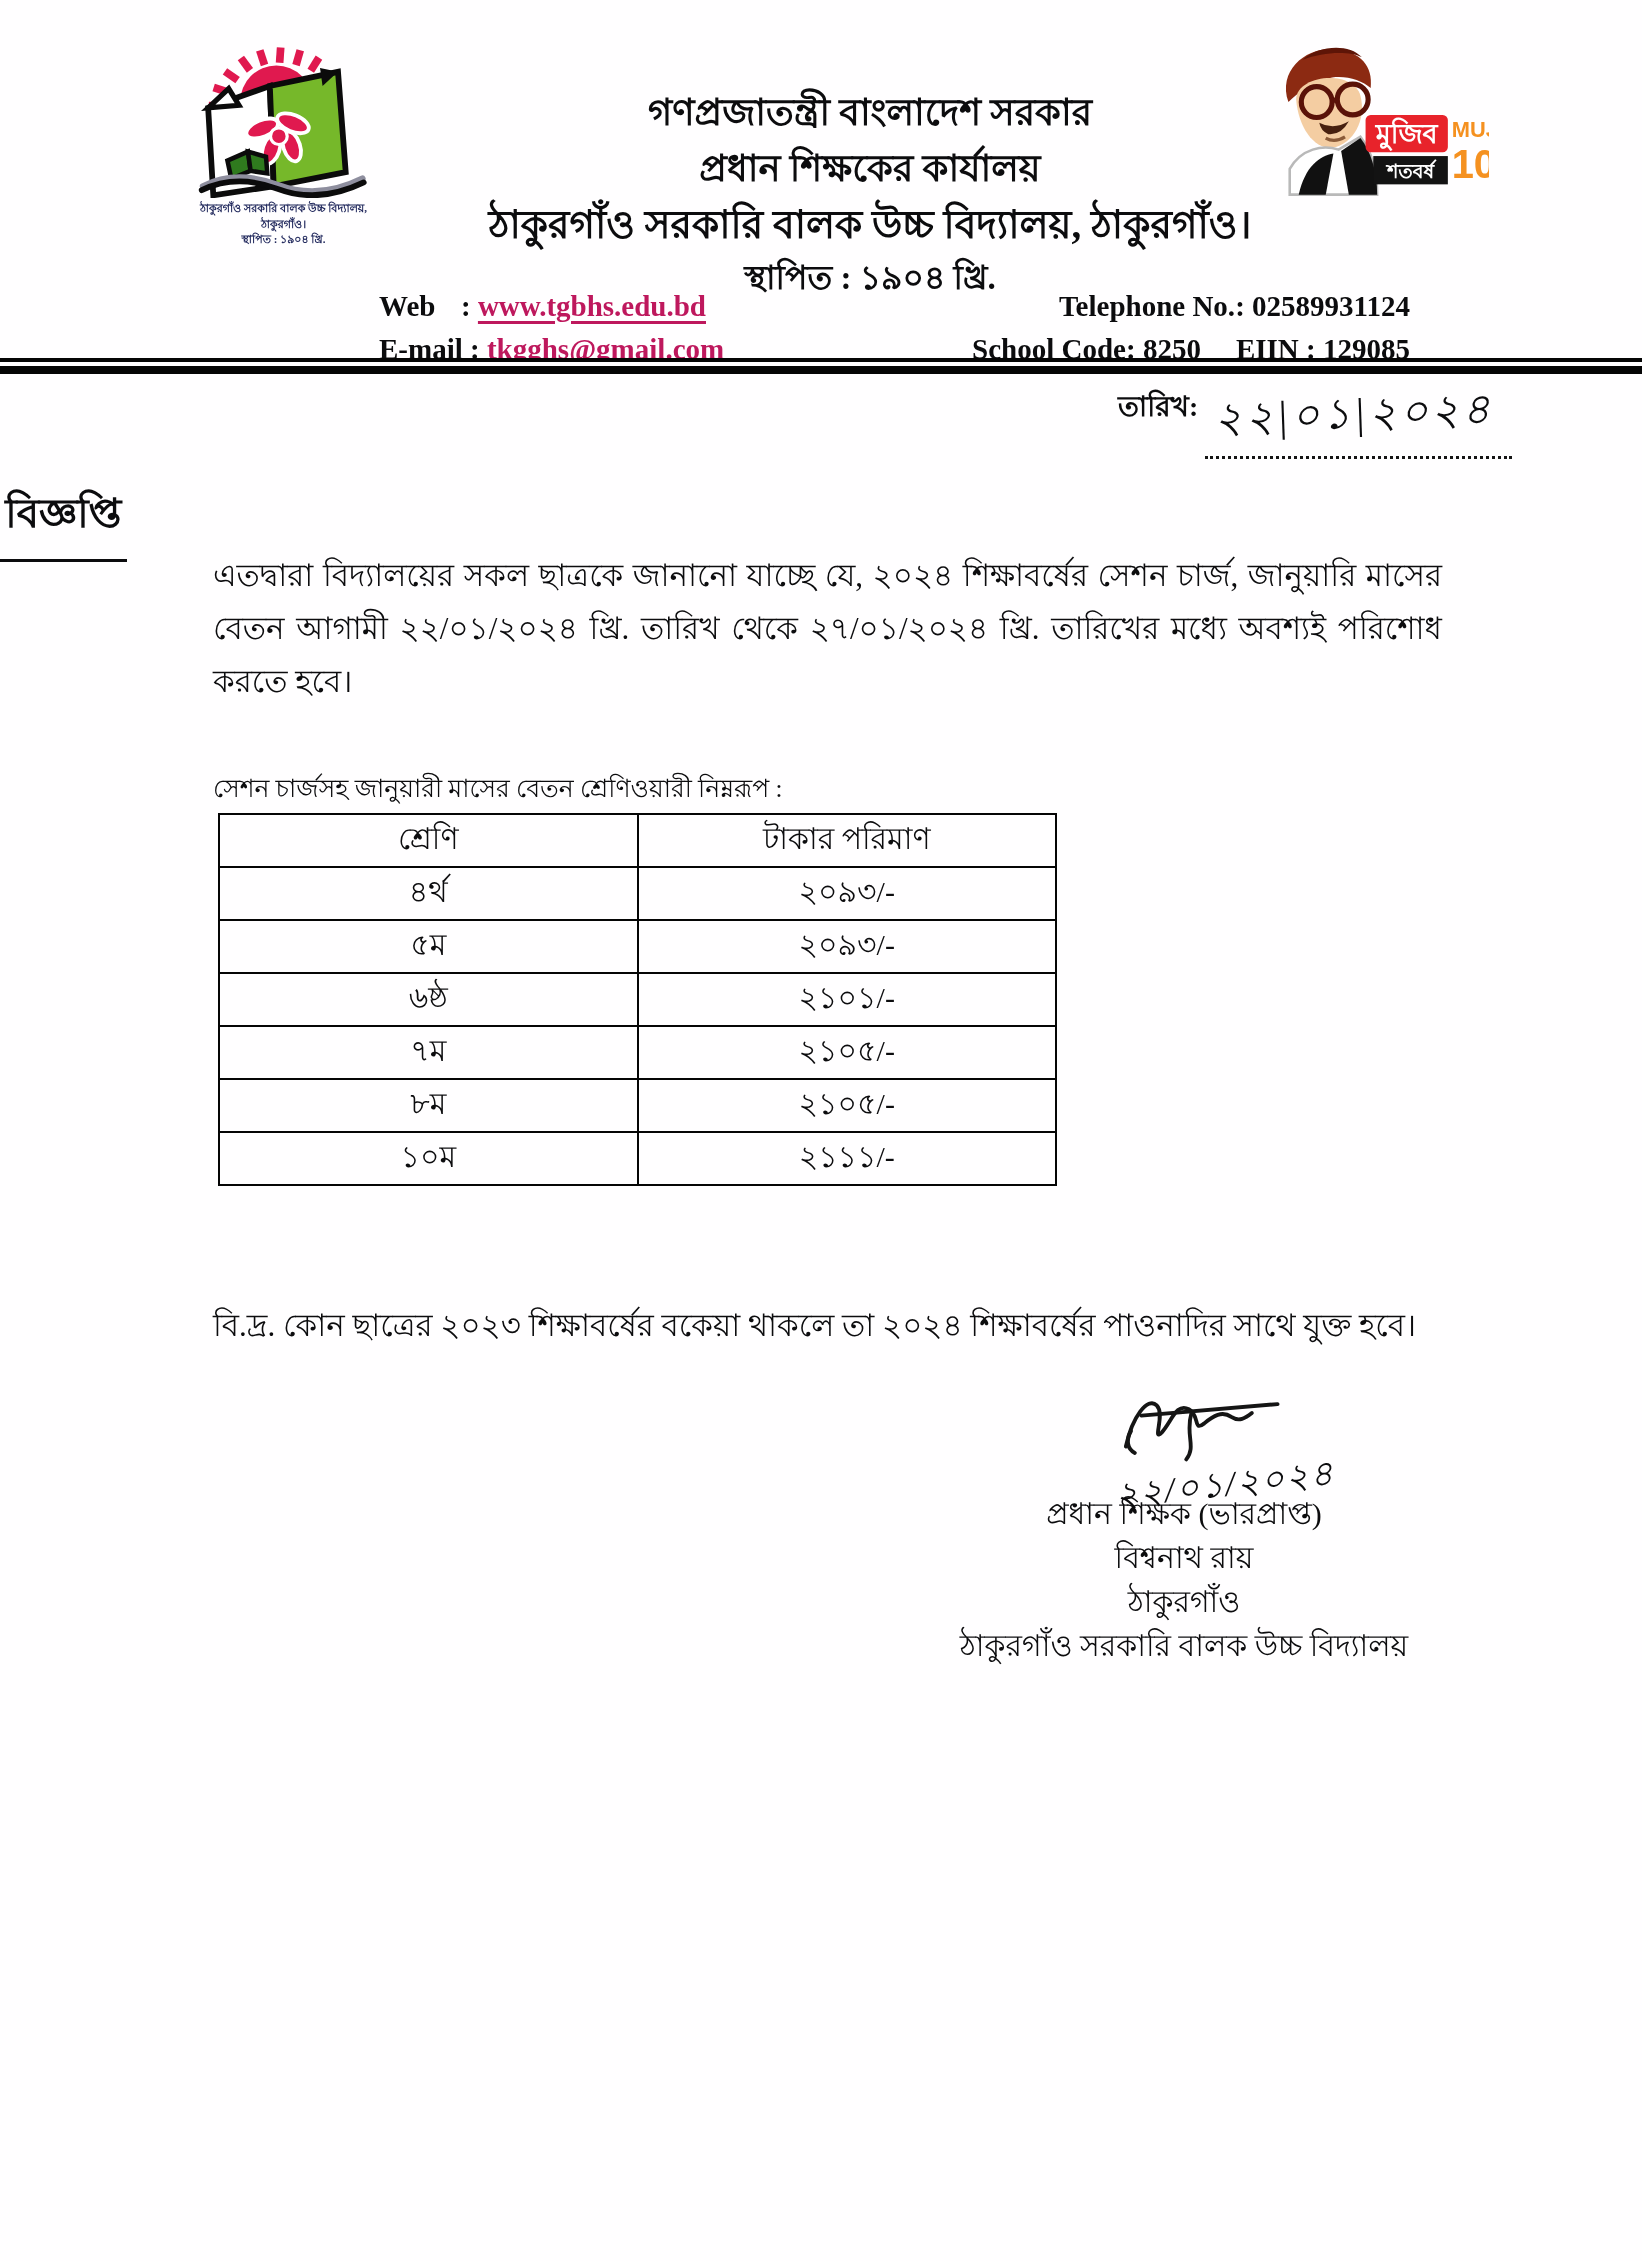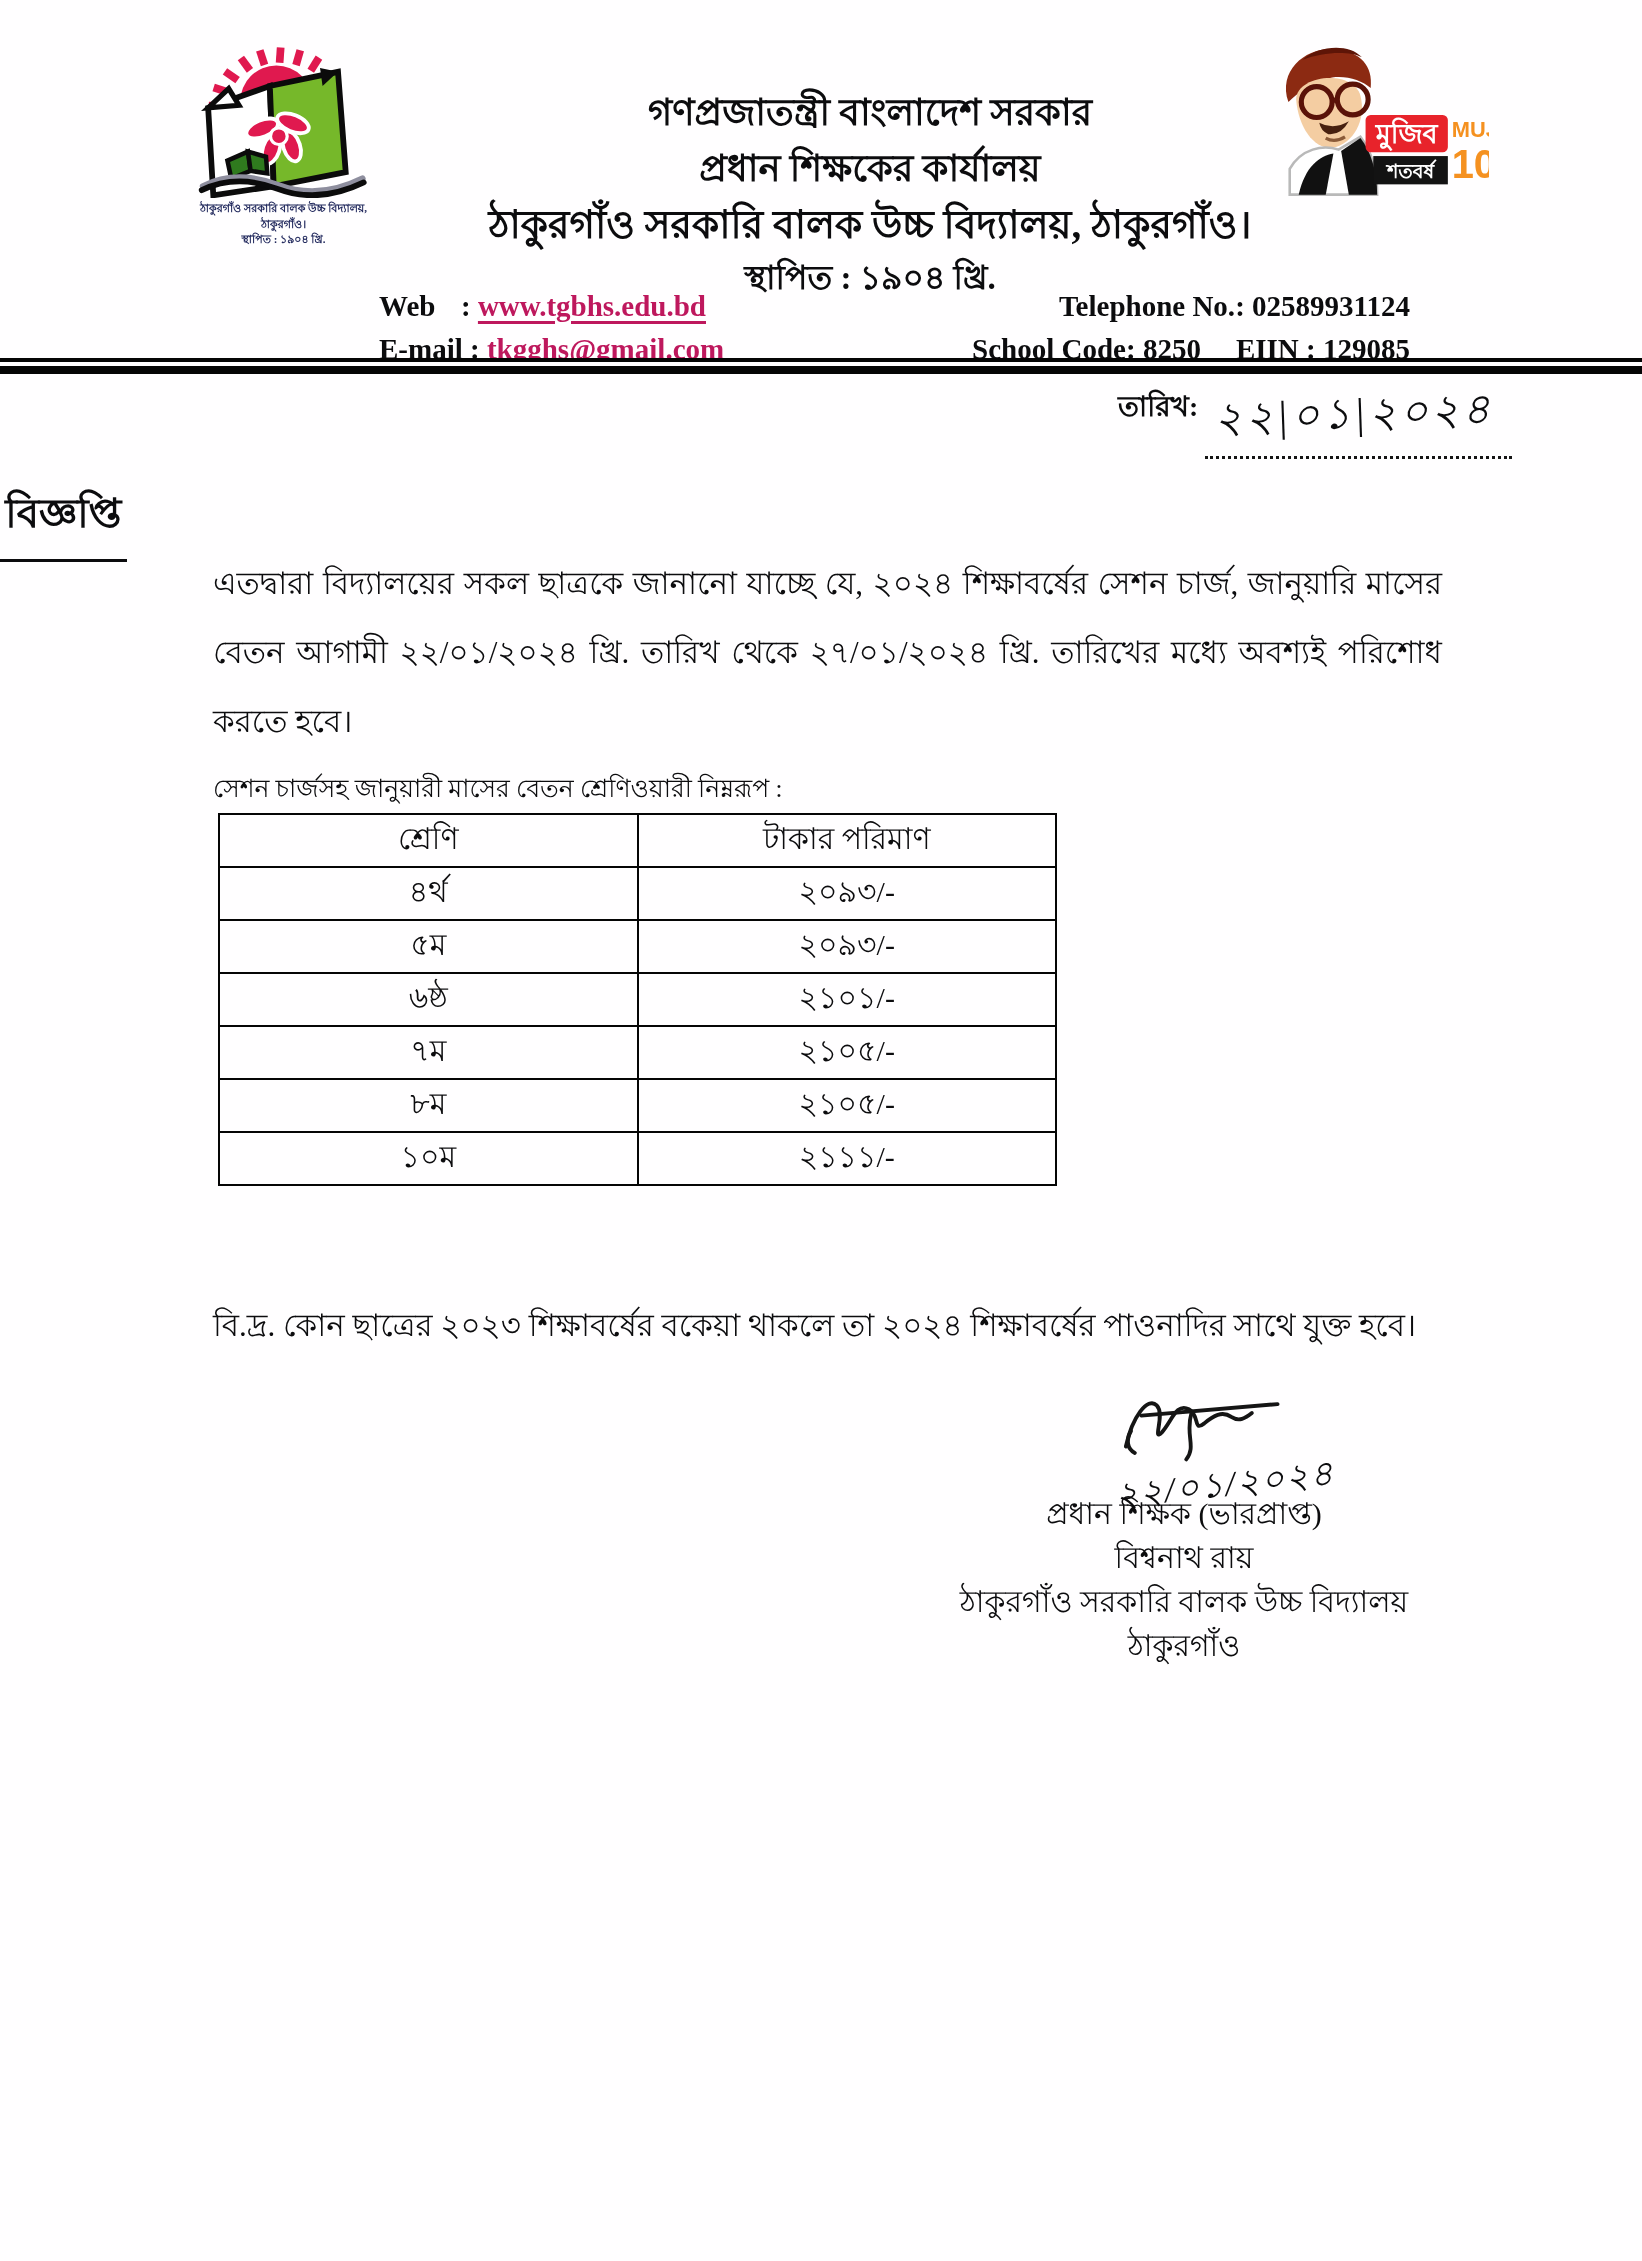--- a/index.html
+++ b/index.html
@@ -46,21 +46,21 @@
   
   .dateline { position:absolute; left:1118px; top:381px; white-space:nowrap; }
   .date-label { font-size:28px; font-weight:bold; vertical-align:11.6px; }
   .date-underline { display:inline-block; border-bottom:3.9px dotted #151515; padding:0 19.3px 3.9px 9px; margin-left:6.4px; }
   .date-hand { display:inline-block; font-size:43px; font-style:italic; letter-spacing:3.2px; transform:rotate(-2deg); }
 
   
   .title-wrap { position:absolute; left:0; top:482px; width:1643px; text-align:left; }
   .title { display:inline-block; font-size:40px; font-weight:bold; border-bottom:3.2px solid #0c0c0e; padding:0 5.2px 10.3px 5.2px; }
 
-  .para { position:absolute; left:213px; top:549px; width:1229px; font-size:31px; line-height:69px; text-align:justify; }
+  .para { position:absolute; left:213px; top:549px; width:1229px; font-size:31px; line-height:53px; text-align:justify; }
 
   .table-intro { position:absolute; left:213px; top:769px; font-size:25px; }
 
   table.fees { position:absolute; left:218px; top:813px; width:839px; border-collapse:collapse; }
   table.fees th, table.fees td {
     border:2.6px solid #050505; text-align:center; vertical-align:middle;
     font-size:30px; font-weight:normal; padding:0;
   }
   table.fees th { height:40px; }
   table.fees td { height:49px; }
@@ -238,18 +238,18 @@
       <path d="M20 94 C 30 48 54 16 68 30 C 82 44 60 88 76 72 C 92 54 98 26 118 36 C 136 46 124 72 142 58 C 156 46 170 38 184 48 C 196 56 206 50 216 42"></path>
       <path d="M44 46 L 256 28"></path>
       <path d="M122 42 C 112 76 130 94 114 114"></path>
       <path d="M28 70 C 20 84 22 98 34 104"></path>
     </g>
   </svg>
   <div class="sig-date">২২/০১/২০২৪</div>
   <div class="sig-block">
     <div>প্রধান শিক্ষক (ভারপ্রাপ্ত)</div>
     <div>বিশ্বনাথ রায়</div>
+    <div>ঠাকুরগাঁও</div>
     <div>ঠাকুরগাঁও সরকারি বালক উচ্চ বিদ্যালয়</div>
-    <div>ঠাকুরগাঁও</div>
   </div>
 
 </div>
 
 
 </body></html>

